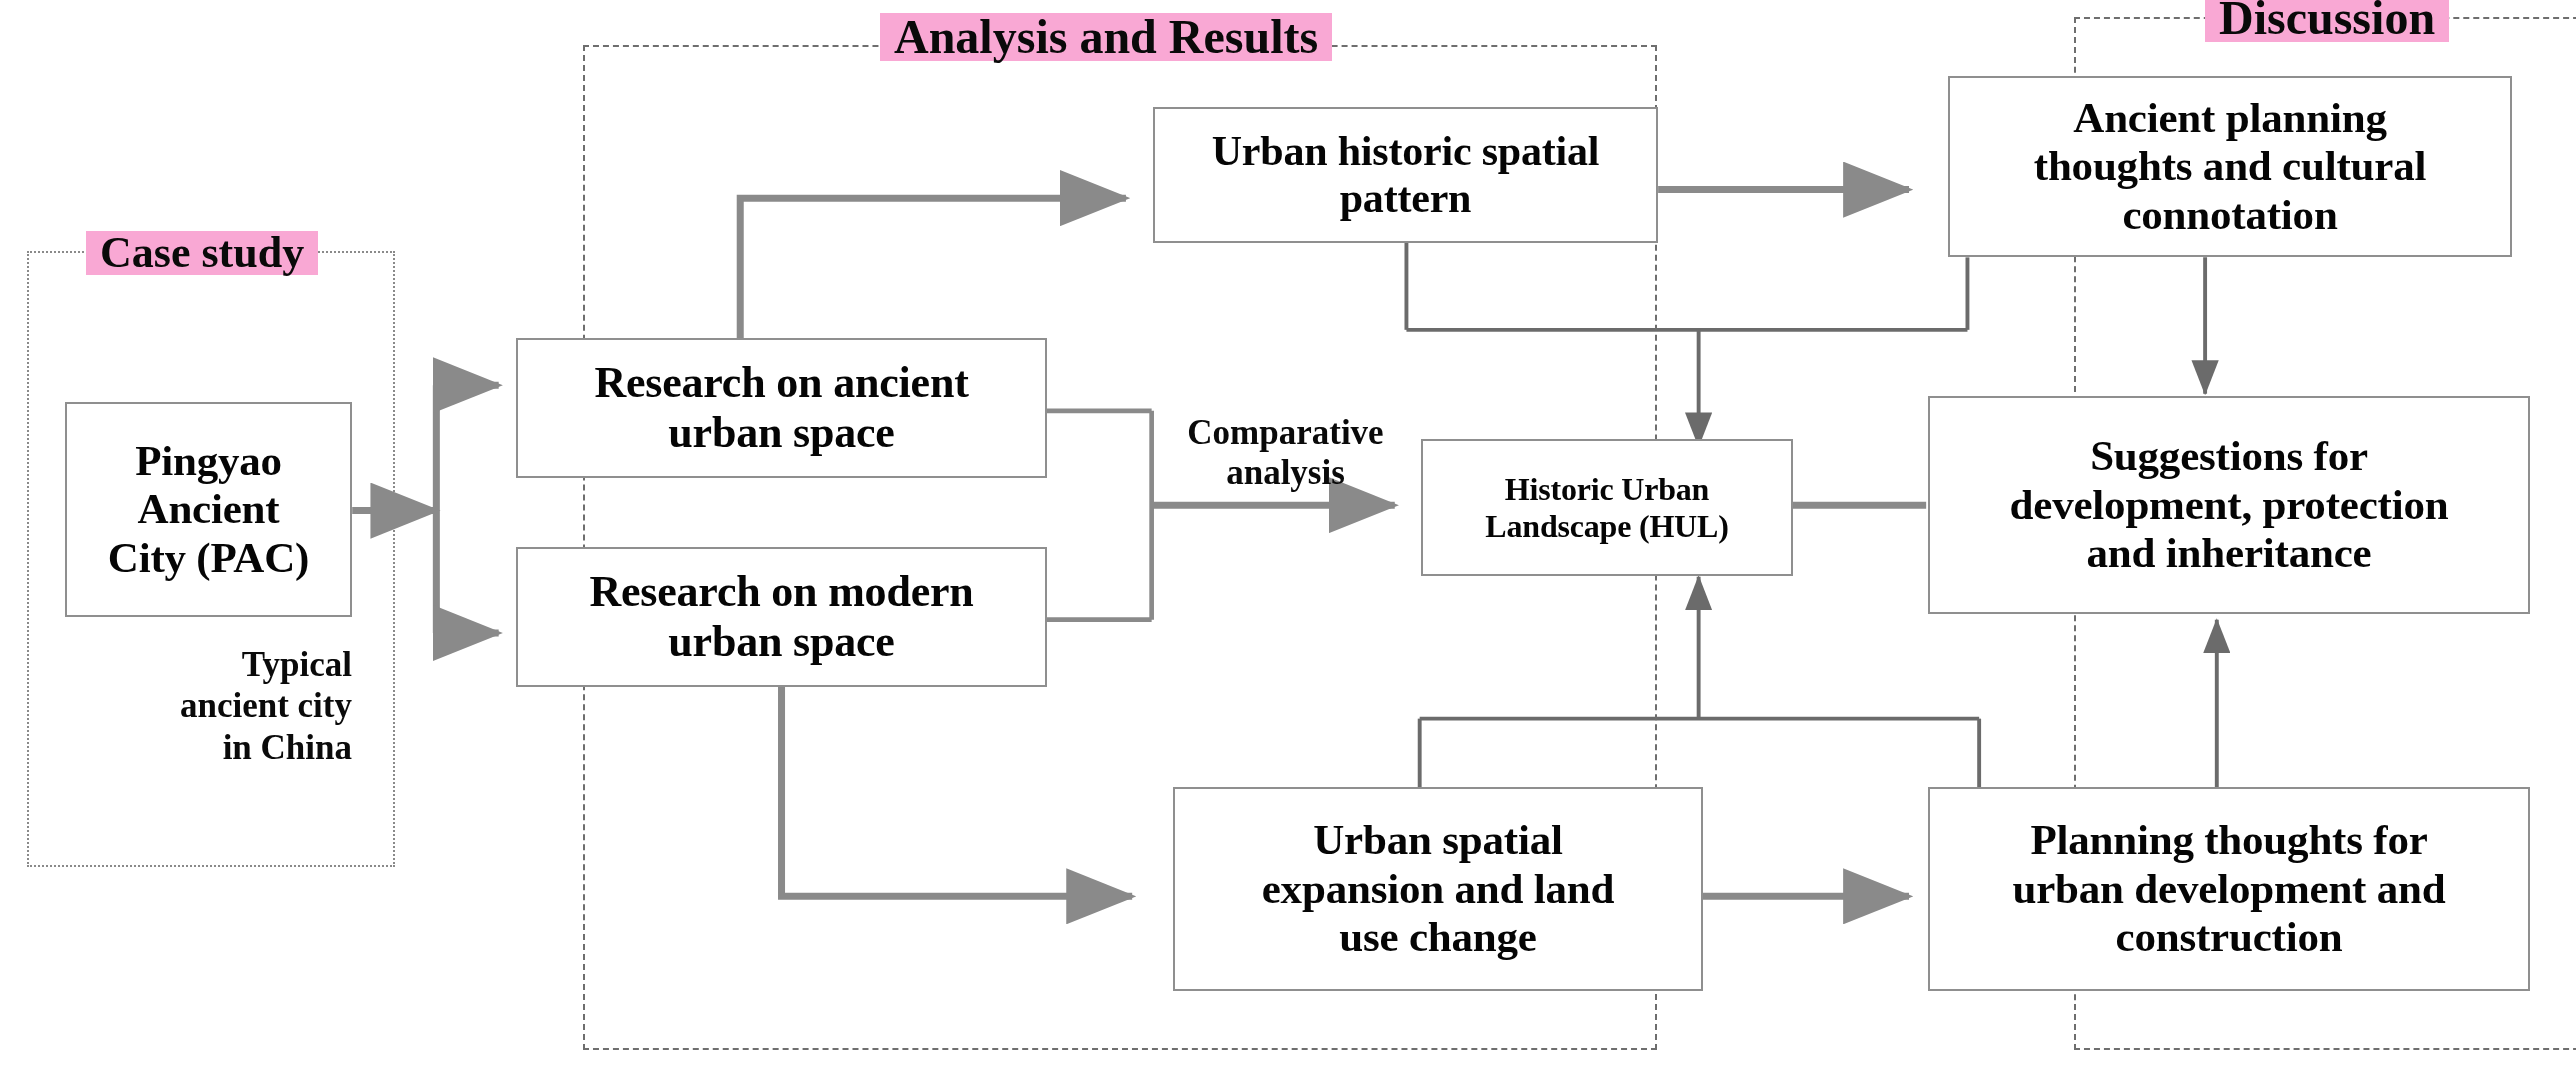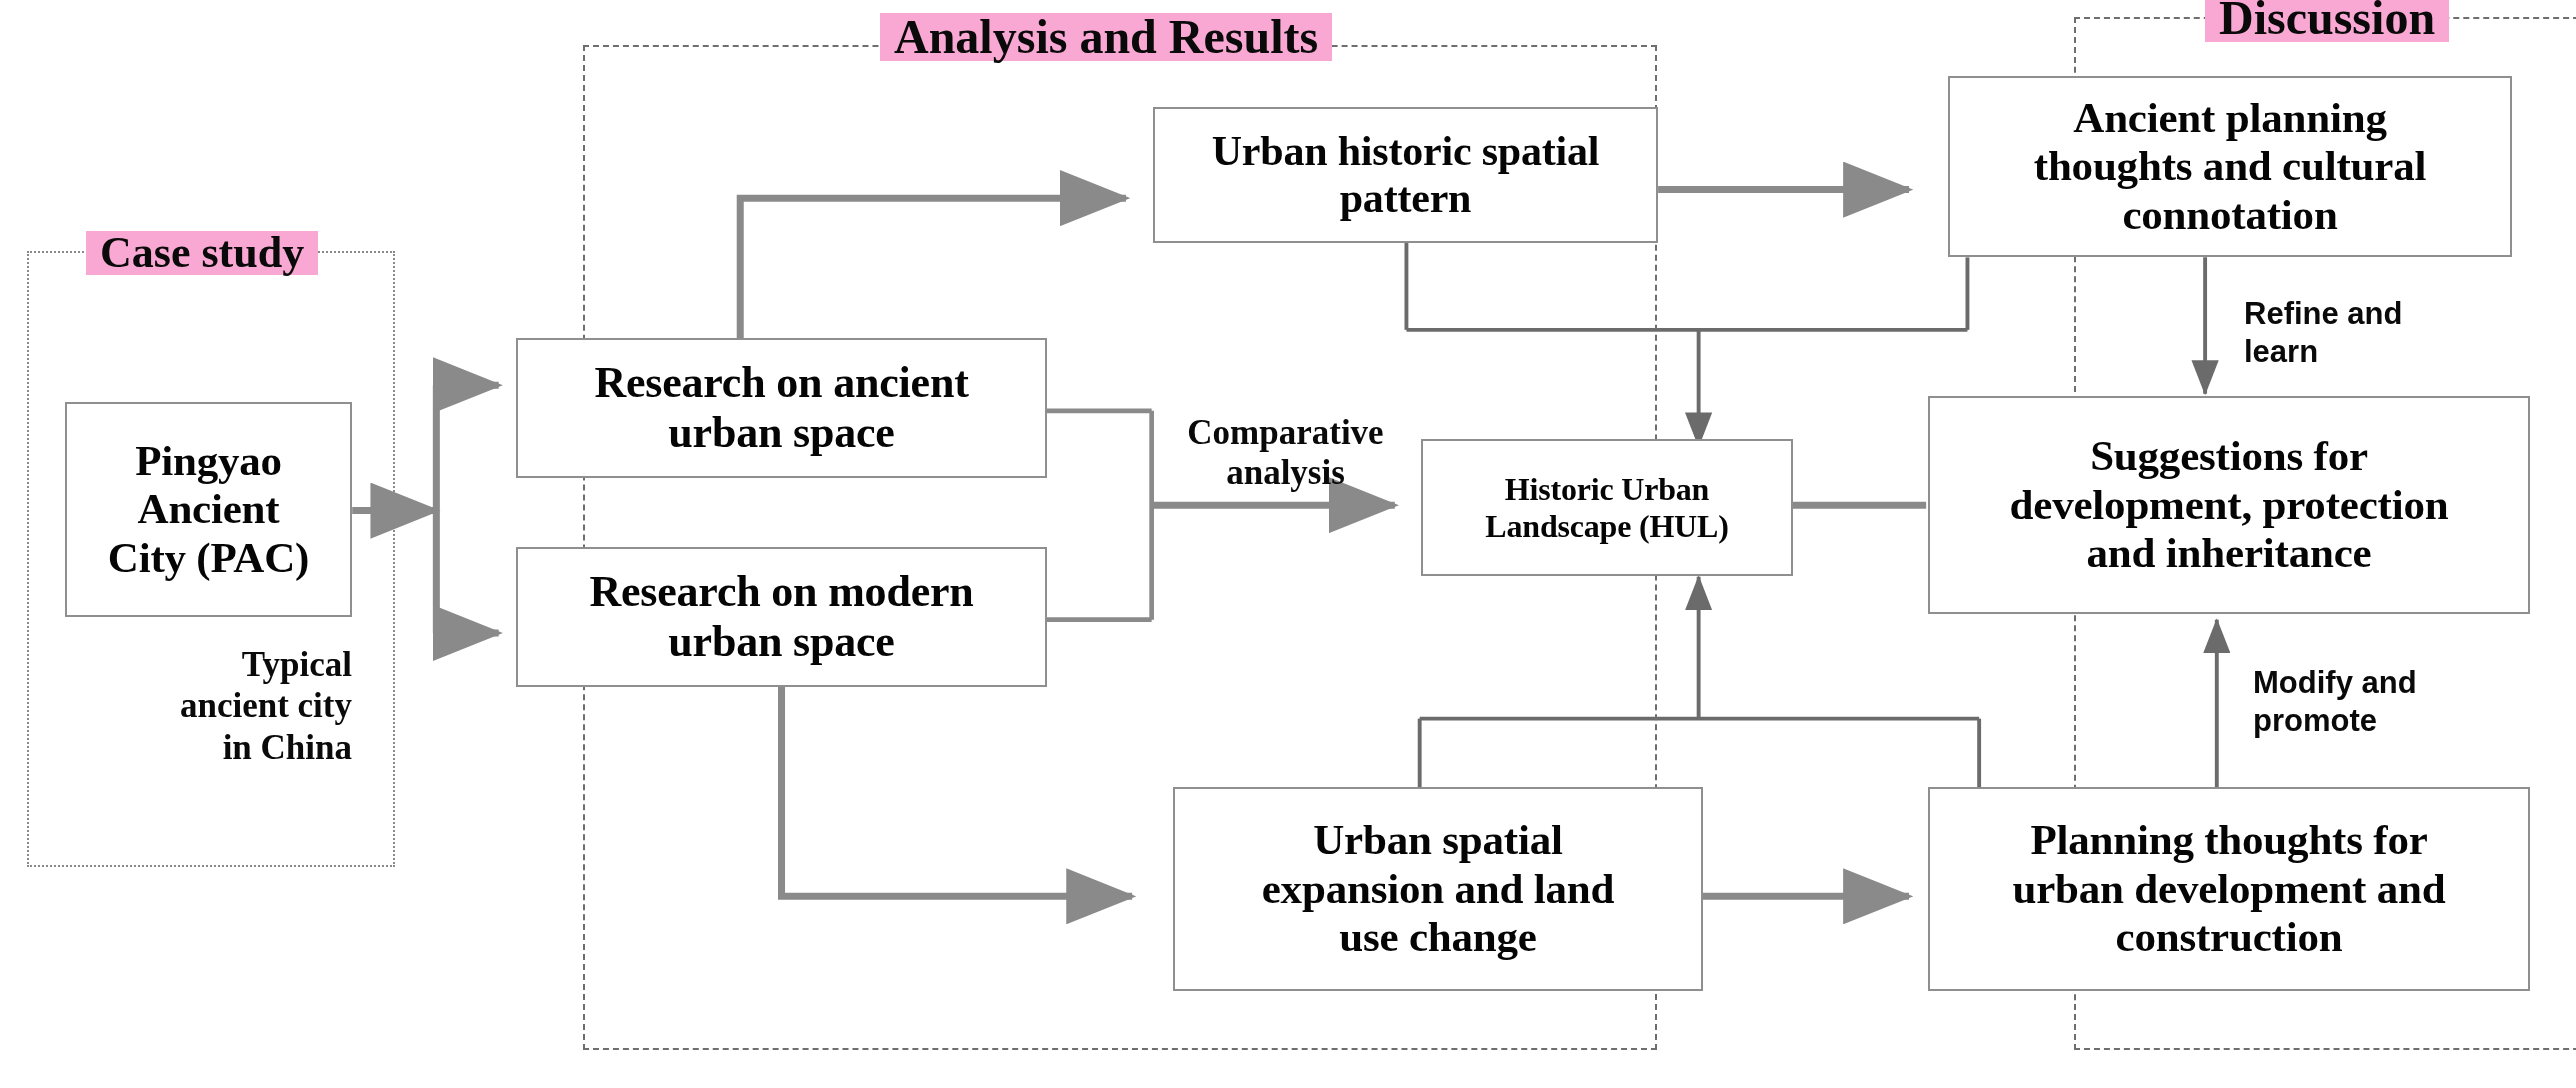--- a/index.html
+++ b/index.html
@@ -211,20 +211,16 @@
 
   <div class="node" style="left:1928px; top:787px; width:602px; height:204px; font-size:43px;">
     <span style="white-space:pre-line;">Planning thoughts for
 urban development and
 construction</span>
   </div>
 
   <div class="edge-label" style="left:1153px; top:413px; width:265px; font-size:35px;">Comparative
 analysis</div>
 
-  <div class="edge-label sans" style="left:2244px; top:295px; width:234px; font-size:31px;">Refine and
-learn</div>
-
-  <div class="edge-label sans" style="left:2253px; top:664px; width:242px; font-size:31px;">Modify and
-promote</div>
+
 
 </div>
 
 
 </body></html>

